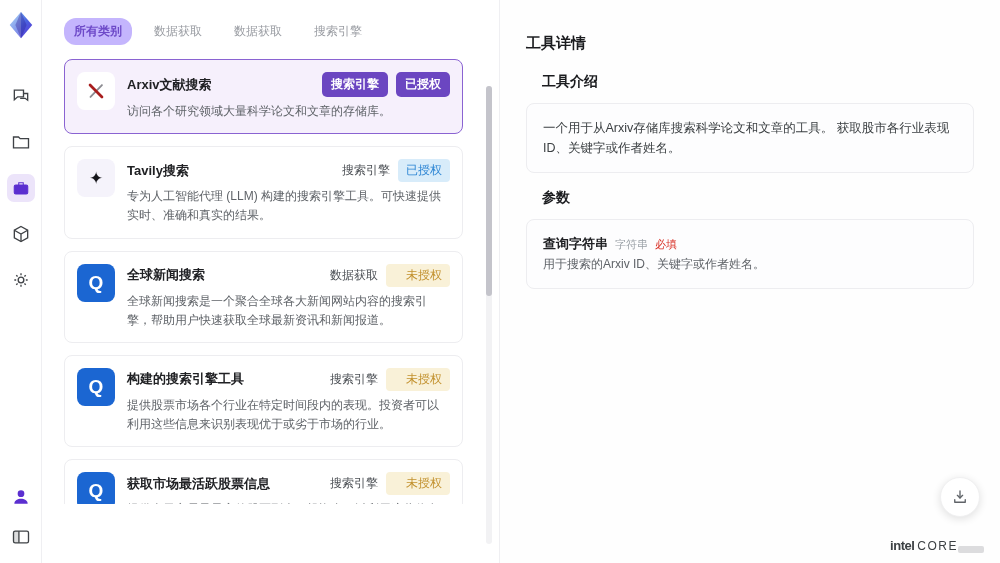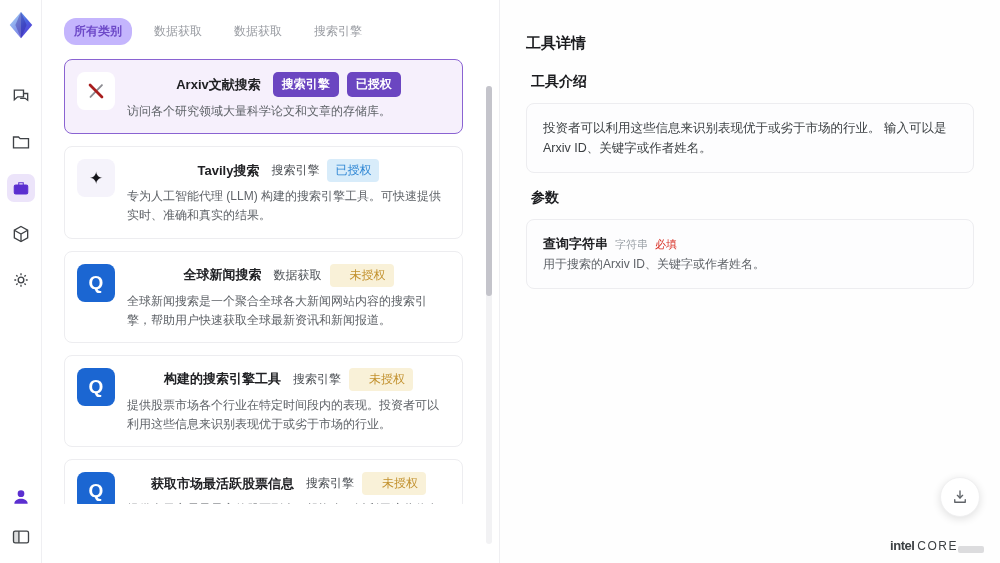--- a/index.html
+++ b/index.html
@@ -30,38 +30,38 @@
     height:445px; padding-right:16px; }
   .card { border:1px solid #ededf0; border-radius:8px; background:#fff;
     padding:12px; display:flex; gap:12px; cursor:pointer; }
   .card.selected { background:#f6f0fc; border:1px solid #8a63d2; }
   .card-icon { width:38px; height:38px; border-radius:8px; flex:none; display:flex;
     align-items:center; justify-content:center; }
   .icon-arxiv { background:#fff; }
   .icon-tavily { background:#f5f3fb; font-size:17px; color:#15151a; }
   .icon-juhe { background:#1b66d2; color:#fff; font-size:19px; font-weight:bold; }
   .card-main { flex:1; min-width:0; }
-  .card-head { display:flex; justify-content:center; align-items:center; margin-bottom:5px; gap:12px; }
+  .card-head { display:flex; justify-content:space-between; align-items:center; margin-bottom:5px; gap:12px; }
   .card-title { font-size:13px; font-weight:bold; color:#202124; white-space:nowrap; }
   .card-badges { display:flex; gap:8px; align-items:center; flex:none; }
   .cat { font-size:12px; color:#4d5156; white-space:nowrap; }
   .status { font-size:12px; padding:3px 8px; border-radius:4px; white-space:nowrap; }
   .status.auth { background:#d8ecfa; color:#2e86d4; }
   .status.unauth { background:#f9f1d8; color:#c2912e;padding-left:20px; }
   .card.selected .cat, .card.selected .status { background:#6b46c1; color:#fff;
     padding:4px 9px; border-radius:5px; font-weight:bold; font-size:12px; }
   .card-desc { font-size:12px; color:#5f6368; line-height:1.6; }
   .scrollbar { position:absolute; right:7px; top:86px; width:6px; height:458px;
     background:#f2f2f4; border-radius:3px; cursor:pointer; }
   .scroll-thumb { width:6px; height:210px; background:#c4c4cb; border-radius:3px; }
 
   
   .detail-panel { flex:1; position:relative; background:#fefefe; padding:30px 26px; }
   .detail-title { font-size:15px; font-weight:bold; color:#1b1c1f; margin:4px 0 20px; }
-  .section-heading { font-size:14px; font-weight:bold; color:#1b1c1f; margin:16px 5px 12px; }
+  .section-heading { font-size:14px; font-weight:bold; color:#1b1c1f; margin:16px 16px 12px; }
   .box { border:1px solid #ededf0; border-radius:8px; background:#fdfdfe;
     padding:14px 16px; font-size:12.5px; color:#3c4043; line-height:1.6; }
   .param-head { display:flex; align-items:baseline; gap:7px;text-align:center; }
   .param-name { font-size:13px; font-weight:bold; color:#202124; }
   .param-type { font-size:11px; color:#9aa0a6; }
   .param-required { font-size:11px; color:#d93025; }
   .param-desc { font-size:12px; color:#5f6368; margin-top:0; }
 
   .download-fab { position:absolute; right:20px; bottom:46px; width:40px; height:40px;
     border-radius:50%; background:#fff; border:1px solid #f0f0f1;
@@ -235,21 +235,21 @@
 
 </div>
     <div class="scrollbar">
       <div class="scroll-thumb"></div>
     </div>
   </main>
 
   <section class="detail-panel">
     <h2 class="detail-title">工具详情</h2>
     <h3 class="section-heading">工具介绍</h3>
-    <div class="box">投资者可以利用这些信息来识别表现优于或劣于市场的行业。 输入可以是Arxiv ID、关键字或作者姓名。</div>
+    <div class="box">一个用于从Arxiv存储库搜索科学论文和文章的工具。 获取股市各行业表现 ID、关键字或作者姓名。</div>
     <h3 class="section-heading">参数</h3>
     <div class="box">
       <div class="param-head">
         <span class="param-name">查询字符串</span>
         <span class="param-type">字符串</span>
         <span class="param-required">必填</span>
       </div>
       <div class="param-desc">用于搜索的Arxiv ID、关键字或作者姓名。</div>
     </div>
 

